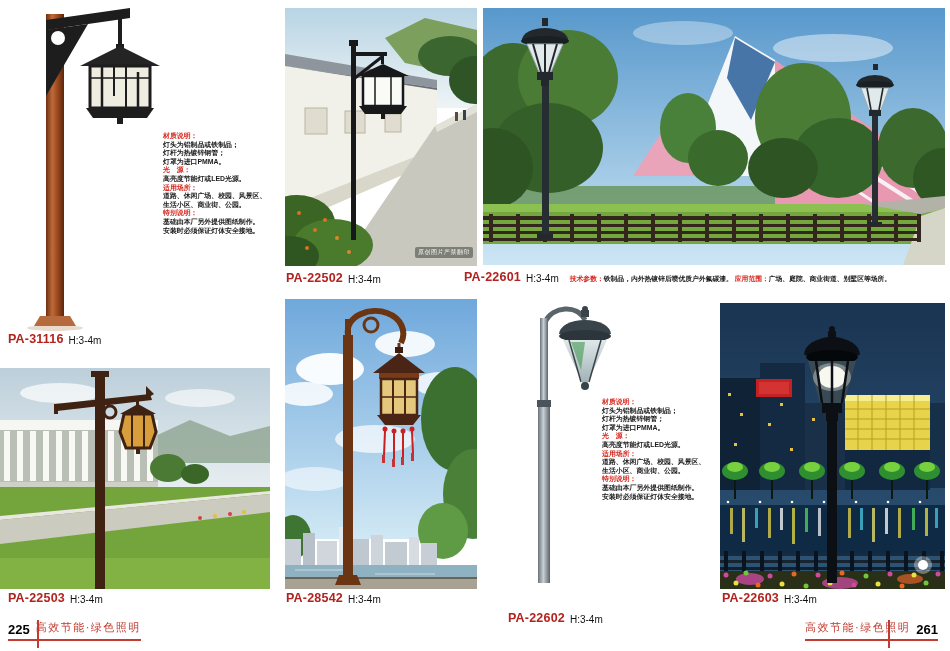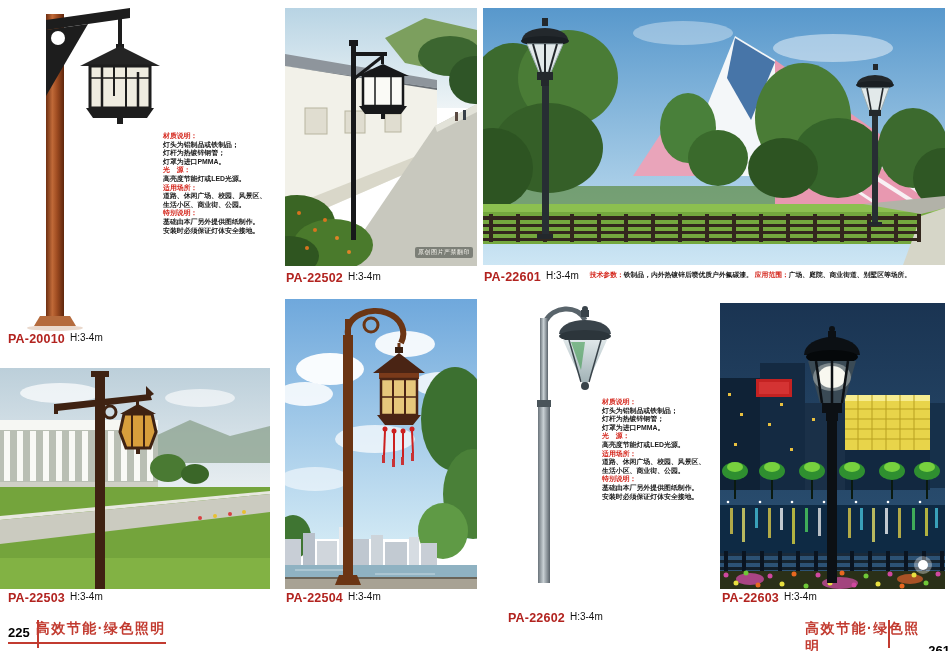--- a/index.html
+++ b/index.html
@@ -1,30 +1,30 @@
 <!DOCTYPE html>
 <html><head>
 <meta charset="utf-8">
 <style>
   *{box-sizing:border-box}
   html,body{margin:0;padding:0;background:#ffffff}
   .page{position:relative;width:950px;height:651px;background:#ffffff;font-family:"Liberation Sans",sans-serif;overflow:hidden}
   .photo{position:absolute;overflow:hidden}
   .photo svg{display:block}
-  .label{position:absolute;display:flex;align-items:flex-start;gap:5px;white-space:nowrap}
+  .label{position:absolute;display:flex;align-items:flex-end;gap:5px;white-space:nowrap}
   .code{font-size:12.5px;font-weight:bold;color:#b2231f;letter-spacing:.2px}
   .height{font-size:10px;color:#111}
   .spec{position:absolute;width:112px;font-size:6.9px;line-height:8.6px;font-weight:bold;color:#1a1a1a;white-space:nowrap}
   .spec .red{color:#d5281e}
   .technote{font-size:6.8px;font-weight:bold;color:#1a1a1a;margin-left:6px;letter-spacing:0}
   .technote .red{color:#d5281e}
   .watermark{position:absolute;right:4px;bottom:8px;font-size:6px;color:#f5f3ec;background:rgba(78,82,76,.62);padding:1px 3px;border-radius:2px;letter-spacing:.5px}
   .footer{position:absolute;top:620px;display:flex;align-items:flex-end;gap:6px;padding-bottom:3px;border-bottom:2px solid #c23b30}
   .footer .num{font-size:13px;font-weight:bold;color:#000000;line-height:1}
-  .footer .slogan{font-size:14px;font-weight:bold;color:#c23b30;letter-spacing:1.5px;padding-bottom:1px}
+  .footer .slogan{font-size:11px;font-weight:normal;color:#c23b30;letter-spacing:1.5px;padding-bottom:1px}
   .footer-left{left:8px}
   .footer-right{left:805px}
   .vline{position:absolute;width:2px;background:#c23b30}
   .vline-left{left:37px;top:620px;height:28px}
   .vline-right{left:888px;top:620px;height:28px}
 </style>
 </head>
 <body>
 
 <div class="page">
@@ -72,21 +72,21 @@
     <div>高亮度节能灯或LED光源。</div>
     <div class="red">适用场所：</div>
     <div>道路、休闲广场、校园、风景区、</div>
     <div>生活小区、商业街、公园。</div>
     <div class="red">特别说明：</div>
     <div>基础由本厂另外提供图纸制作。</div>
     <div>安装时必须保证灯体安全接地。</div>
   </div>
 
   <div class="label" style="left:8px;top:332px">
-    <span class="code">PA-20010</span>
+    <span class="code">PA-31116</span>
     <span class="height">H:3-4m</span>
   </div>
 
   <div class="photo" style="left:285px;top:8px;width:192px;height:258px">
     <svg width="192" height="258" viewBox="0 0 192 258">
       <defs>
         <linearGradient id="sky2" x1="0" y1="0" x2="0" y2="1">
           <stop offset="0" stop-color="#b8d4e4"></stop>
             <stop offset="1" stop-color="#eef4f6"></stop>
         </linearGradient>
@@ -217,21 +217,21 @@
         <polygon points="378,80 406,80 398,102 386,102" fill="#e2e9ea" stroke="#9aacb0" stroke-width="1"></polygon>
         <line x1="384" y1="80" x2="388" y2="102" stroke="#23282c" stroke-width="1.6"></line>
         <line x1="400" y1="80" x2="396" y2="102" stroke="#23282c" stroke-width="1.6"></line>
         <rect x="386" y="102" width="12" height="6" fill="#23282c"></rect>
         <rect x="389" y="108" width="6" height="106" fill="#272e33"></rect>
         <rect x="385" y="214" width="14" height="4" fill="#23282c"></rect>
       </g>
     </svg>
   </div>
 
-  <div class="label" style="left:484px;top:270px">
+  <div class="label" style="left:464px;top:270px">
     <span class="code">PA-22601</span>
     <span class="height">H:3-4m</span>
     <span class="technote">
       <span class="red">技术参数：</span><span>铁制品，内外热镀锌后喷优质户外氟碳漆。</span>
       <span class="red">应用范围：</span><span>广场、庭院、商业街道、别墅区等场所。</span>
     </span>
   </div>
 
   <div class="photo" style="left:0;top:368px;width:270px;height:221px">
     <svg width="270" height="221" viewBox="0 0 270 221">
@@ -356,21 +356,21 @@
           <circle cx="127" cy="130" r="2.5" fill="#cc2020"></circle>
         <rect x="97" y="156" width="3" height="8" fill="#cc2020" opacity="0.9"></rect>
         <rect x="107" y="160" width="3" height="8" fill="#cc2020" opacity="0.9"></rect>
         <rect x="116" y="158" width="3" height="8" fill="#cc2020" opacity="0.9"></rect>
         <rect x="126" y="154" width="3" height="8" fill="#cc2020" opacity="0.9"></rect>
       </g>
     </svg>
   </div>
 
   <div class="label" style="left:286px;top:591px">
-    <span class="code">PA-22504</span>
+    <span class="code">PA-28542</span>
     <span class="height">H:3-4m</span>
   </div>
 
   <div class="photo" style="left:495px;top:298px;width:150px;height:290px">
     <svg width="150" height="290" viewBox="0 0 150 290">
       <defs>
         <linearGradient id="pole2" x1="0" y1="0" x2="1" y2="0">
           <stop offset="0" stop-color="#6a737a"></stop>
             <stop offset="0.45" stop-color="#c8d0d4"></stop>
             <stop offset="1" stop-color="#59626a"></stop>

